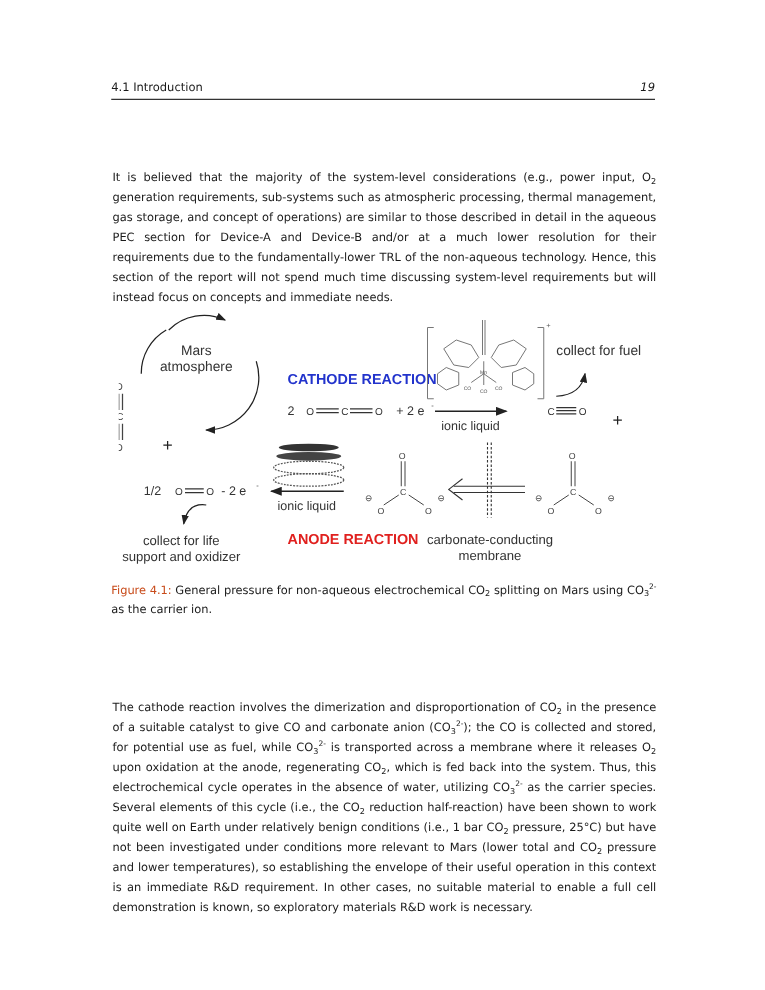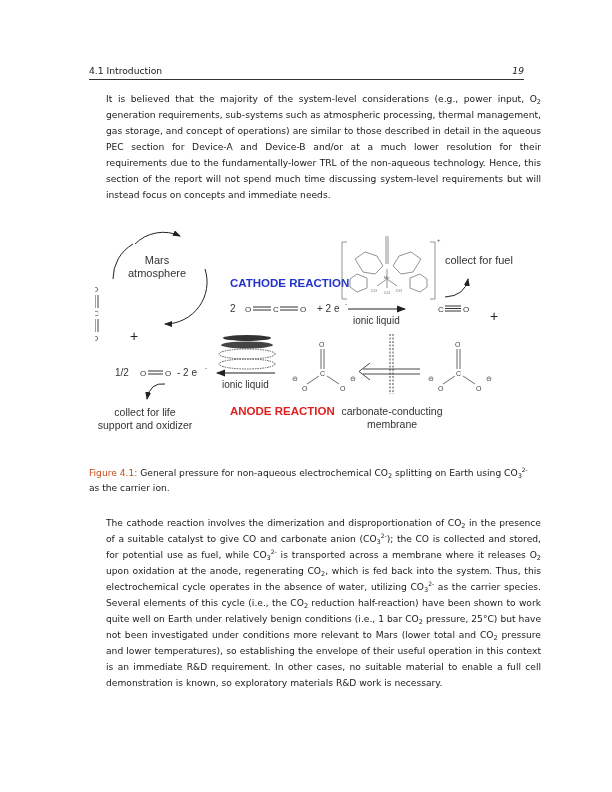--- a/index.html
+++ b/index.html
@@ -3,28 +3,28 @@
 <meta charset="utf-8">
 <style>
   html, body { margin:0; padding:0; background:#ffffff; }
   body { width:612px; height:792px; position:relative; overflow:hidden;
          font-family:"DejaVu Sans", sans-serif; color:#1a1a1a; }
   .page { position:absolute; left:0; top:0; width:532px; height:792px; }
   .header { position:absolute; left:89px; top:64px; width:435px; height:15px;
             border-bottom:1px solid #333; font-size:9.2px; }
   .header .sec { position:absolute; left:0; top:1px; }
   .header .num { position:absolute; right:0; top:1px;font-style:italic; }
-  .para { position:absolute; left:106px; width:435px; font-size:9.15px;
-          line-height:16px; text-align:justify; }
+  .para { position:absolute; left:90px; width:435px; font-size:9.15px;
+          line-height:16px; text-align:justify;margin-top:44px; }
   .para p { margin:0; }
   sub { font-size:6.5px; vertical-align:-2px; line-height:0; }
   sup { font-size:6px; vertical-align:4px; line-height:0; }
   .caption { position:absolute; left:89px; top:466px; width:440px; font-size:9.15px; line-height:15px; }
   .caption .lab { color:#c84b1a; }
-  .figure { position:absolute; left:95px; top:224px; width:440px; height:220px; }
+  .figure { position:absolute; left:95px; top:244px; width:440px; height:220px; }
   .figure svg text { font-family:"Liberation Sans", sans-serif; }
 </style>
 </head>
 <body>
 
 <div class="page">
 
   <div class="header">
     <span class="sec">4.1 Introduction</span>
     <span class="num">19</span>
@@ -171,20 +171,20 @@
           <line x1="365" y1="145" x2="365" y2="125"></line>
         <text x="360" y="123" stroke="none">O</text>
         <line x1="368" y1="152" x2="380" y2="160"></line>
         <text x="381" y="167" stroke="none">O</text>
         <text x="391" y="157" stroke="none">⊖</text>
       </g>
     </svg>
   </div>
 
   <div class="caption">
-    <span class="lab">Figure 4.1:</span><span> General pressure for non-aqueous electrochemical CO</span><sub>2</sub><span> splitting on Earth using CO</span><sub>3</sub><sup>2-</sup><span> as the carrier ion.</span>
+    <span class="lab">Figure 4.1:</span><span> General pressure for non-aqueous electrochemical CO</span><sub>2</sub><span> splitting on Mars using CO</span><sub>3</sub><sup>2-</sup><span> as the carrier ion.</span>
   </div>
 
   <div class="para" style="top:515px;">
     <p><span>The cathode reaction involves the dimerization and disproportionation of CO</span><sub>2</sub><span> in the presence of a suitable catalyst to give CO and carbonate anion (CO</span><sub>3</sub><sup>2-</sup><span>); the CO is collected and stored, for potential use as fuel, while CO</span><sub>3</sub><sup>2-</sup><span> is transported across a membrane where it releases O</span><sub>2</sub><span> upon oxidation at the anode, regenerating CO</span><sub>2</sub><span>, which is fed back into the system.  Thus, this electrochemical cycle operates in the absence of water, utilizing CO</span><sub>3</sub><sup>2-</sup><span> as the carrier species. Several elements of this cycle (i.e., the CO</span><sub>2</sub><span> reduction half-reaction) have been shown to work quite well on Earth under relatively benign conditions (i.e., 1 bar CO</span><sub>2</sub><span> pressure, 25°C) but have not been investigated under conditions more relevant to Mars (lower total and CO</span><sub>2</sub><span> pressure and lower temperatures), so establishing the envelope of their useful operation in this context is an immediate R&amp;D requirement.  In other cases, no suitable material to enable a full cell demonstration is known, so exploratory materials R&amp;D work is necessary.</span></p>
   </div>
 
 </div>
 
 </body></html>

